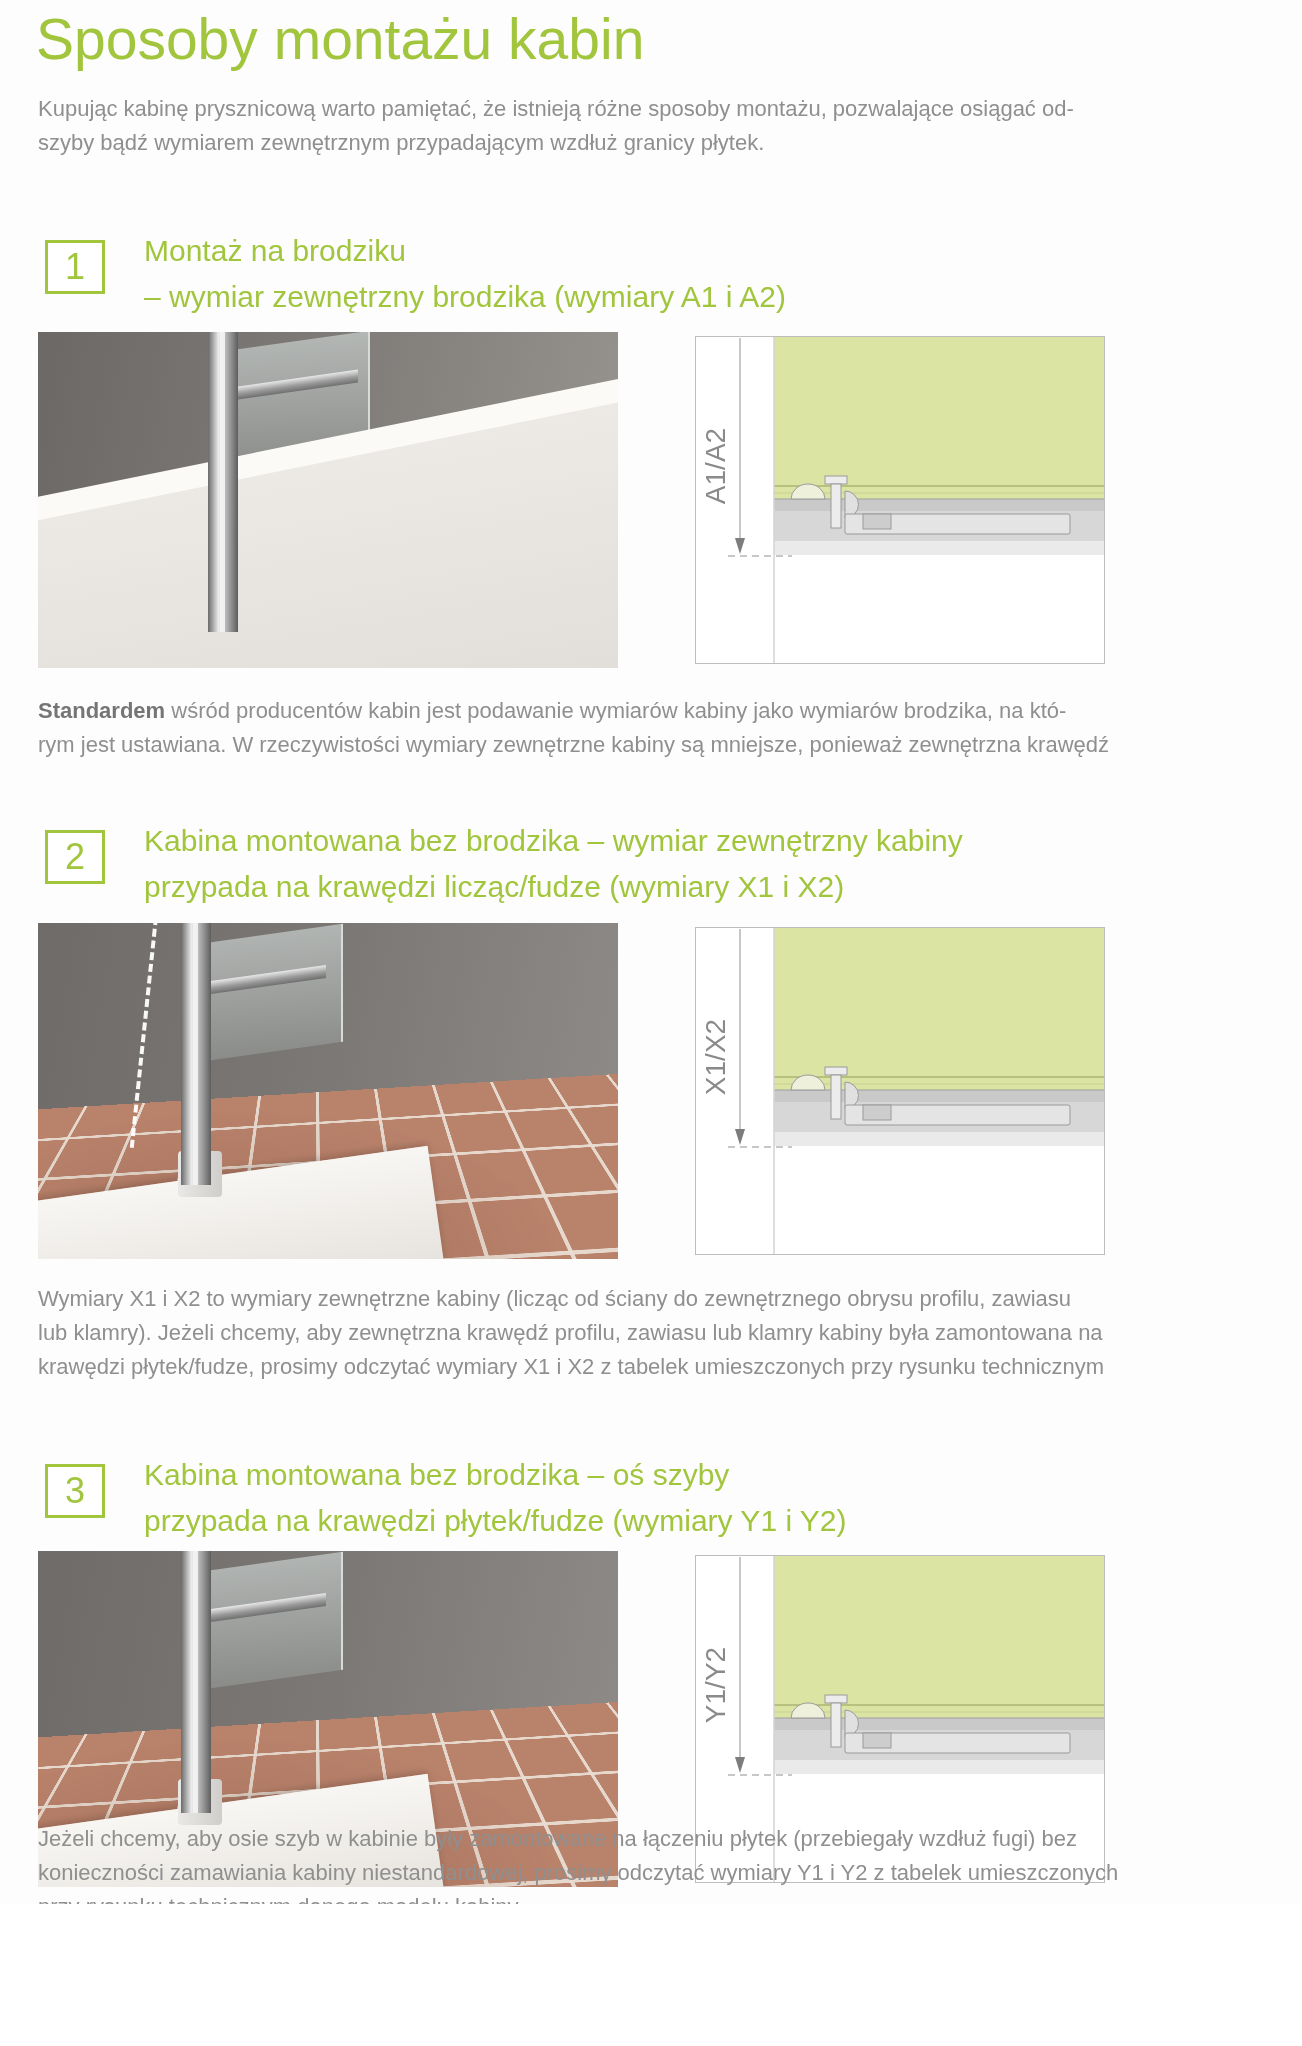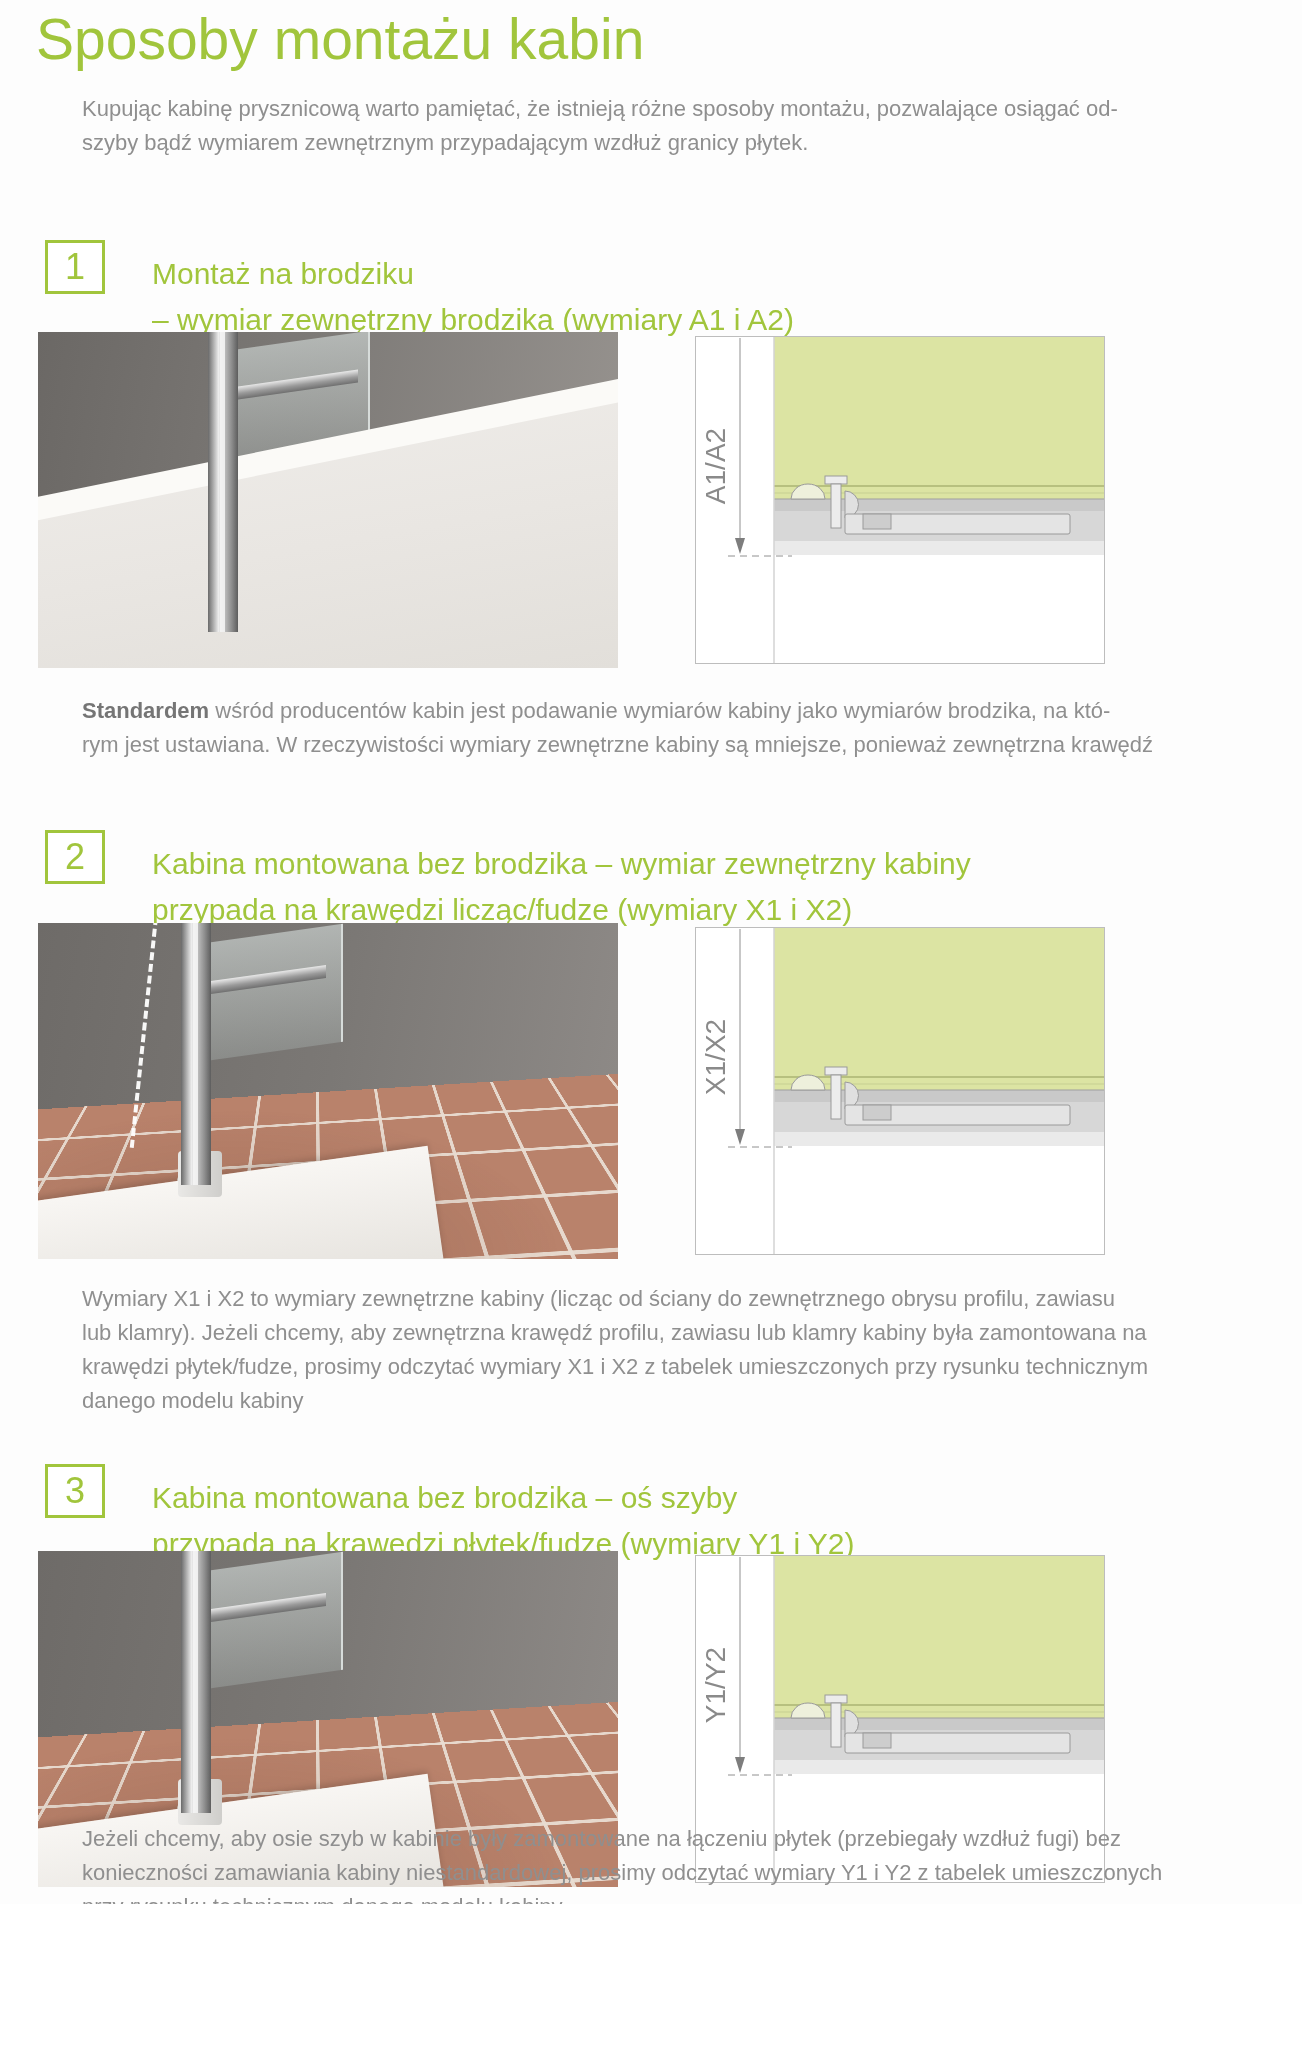--- a/index.html
+++ b/index.html
@@ -7,35 +7,35 @@
     position:relative; width:1302px; height:1904px; background:#fdfdfd;
     font-family:"Liberation Sans", sans-serif; overflow:hidden;
   }
   .abs{position:absolute;}
   
   .page-title{
     left:36px; top:6px; font-size:57px; line-height:66px; font-weight:400;
     color:#a1c53c; letter-spacing:0px;
   }
   .para{left:38px; width:1250px; font-size:22px; line-height:34px; color:#8f8f8f;}
-  .para .line{white-space:nowrap;margin-left:44px;}
+  .para .line{white-space:nowrap;}
   .para .bold{font-weight:bold; color:#757575;}
   .intro{top:92px;}
   .p1{top:694px;}
   .p2{top:1282px;}
   .p3{top:1822px;}
   
   .sec-header{left:0; width:1302px; height:110px;}
   .h1{top:228px;} .h2{top:818px;} .h3{top:1452px;}
   .num-box{
     position:absolute; left:45px; top:12px; width:54px; height:48px;
     border:3px solid #a1c53c; background:#ffffff; color:#a1c53c;
     font-size:36px; line-height:48px; text-align:center;
   }
-  .sec-heading{position:absolute; left:152px; top:0;margin-top:23px;}
+  .sec-heading{position:absolute; left:144px; top:0;}
   .h-line{font-size:30px; line-height:46px; color:#a1c53c; white-space:nowrap;}
   
   .row{left:0; width:1302px; height:340px;}
   .r1{top:332px;} .r2{top:923px;} .r3{top:1551px;}
   .photo{
     position:absolute; left:38px; top:0; width:580px; height:336px;
     overflow:hidden; background:#7c7976;
   }
   .diagram{position:absolute; left:695px; top:4px;}
   svg text{font-family:"Liberation Sans", sans-serif;}
@@ -184,21 +184,20 @@
       <polygon points="40,202 50,202 45,218" fill="#7d7d7d"></polygon>
       <line x1="33" y1="220" x2="97" y2="220" stroke="#909090" stroke-dasharray="7 5"></line>
       <text transform="rotate(-90 30 130)" x="30" y="130" text-anchor="middle" font-size="28" fill="#8a8a8a">X1/X2</text>
     </svg>
   </div>
 
   <div class="abs para p2">
     <div class="line">Wymiary X1 i X2 to wymiary zewnętrzne kabiny (licząc od ściany do zewnętrznego obrysu profilu, zawiasu</div>
     <div class="line">lub klamry). Jeżeli chcemy, aby zewnętrzna krawędź profilu, zawiasu lub klamry kabiny była zamontowana na</div>
     <div class="line">krawędzi płytek/fudze, prosimy odczytać wymiary X1 i X2 z tabelek umieszczonych przy rysunku technicznym</div>
-    <div class="line">danego modelu kabiny</div>
   </div>
 
   <div class="abs sec-header h3">
     <div class="num-box">
       <span>3</span>
     </div>
     <div class="sec-heading">
       <div class="h-line">Kabina montowana bez brodzika – oś szyby</div>
       <div class="h-line">przypada na krawędzi płytek/fudze (wymiary Y1 i Y2)</div>
     </div>

